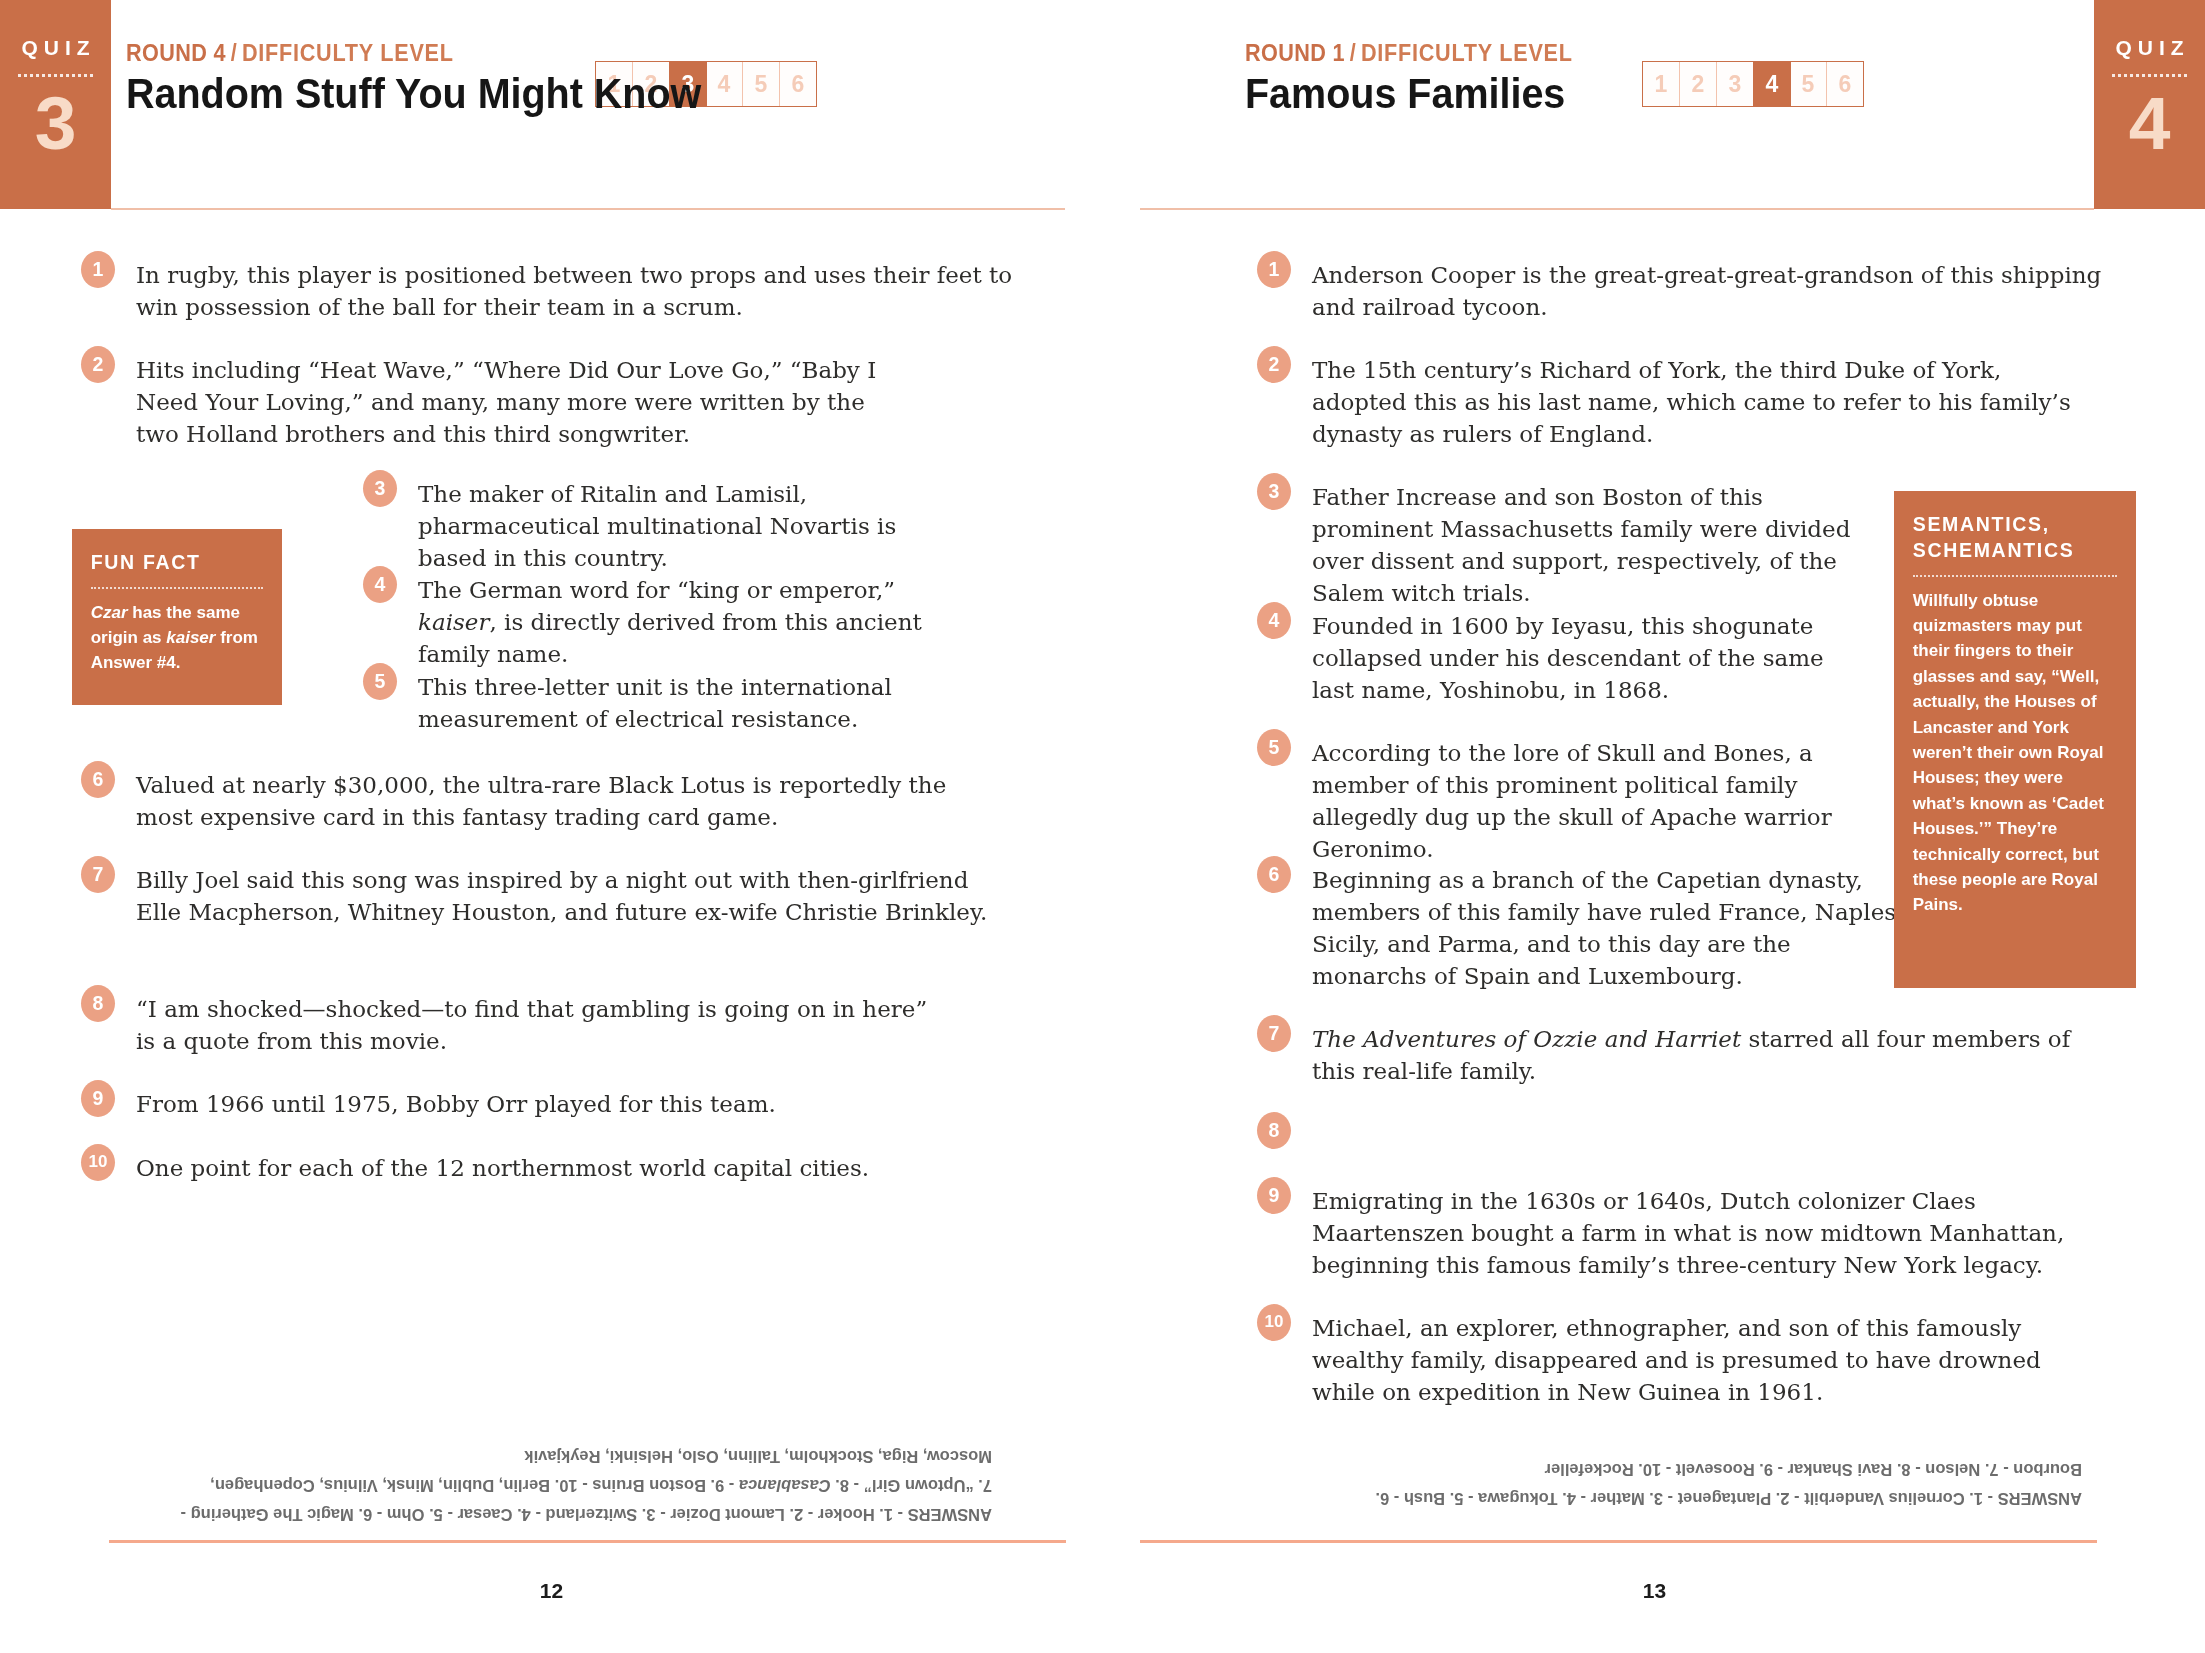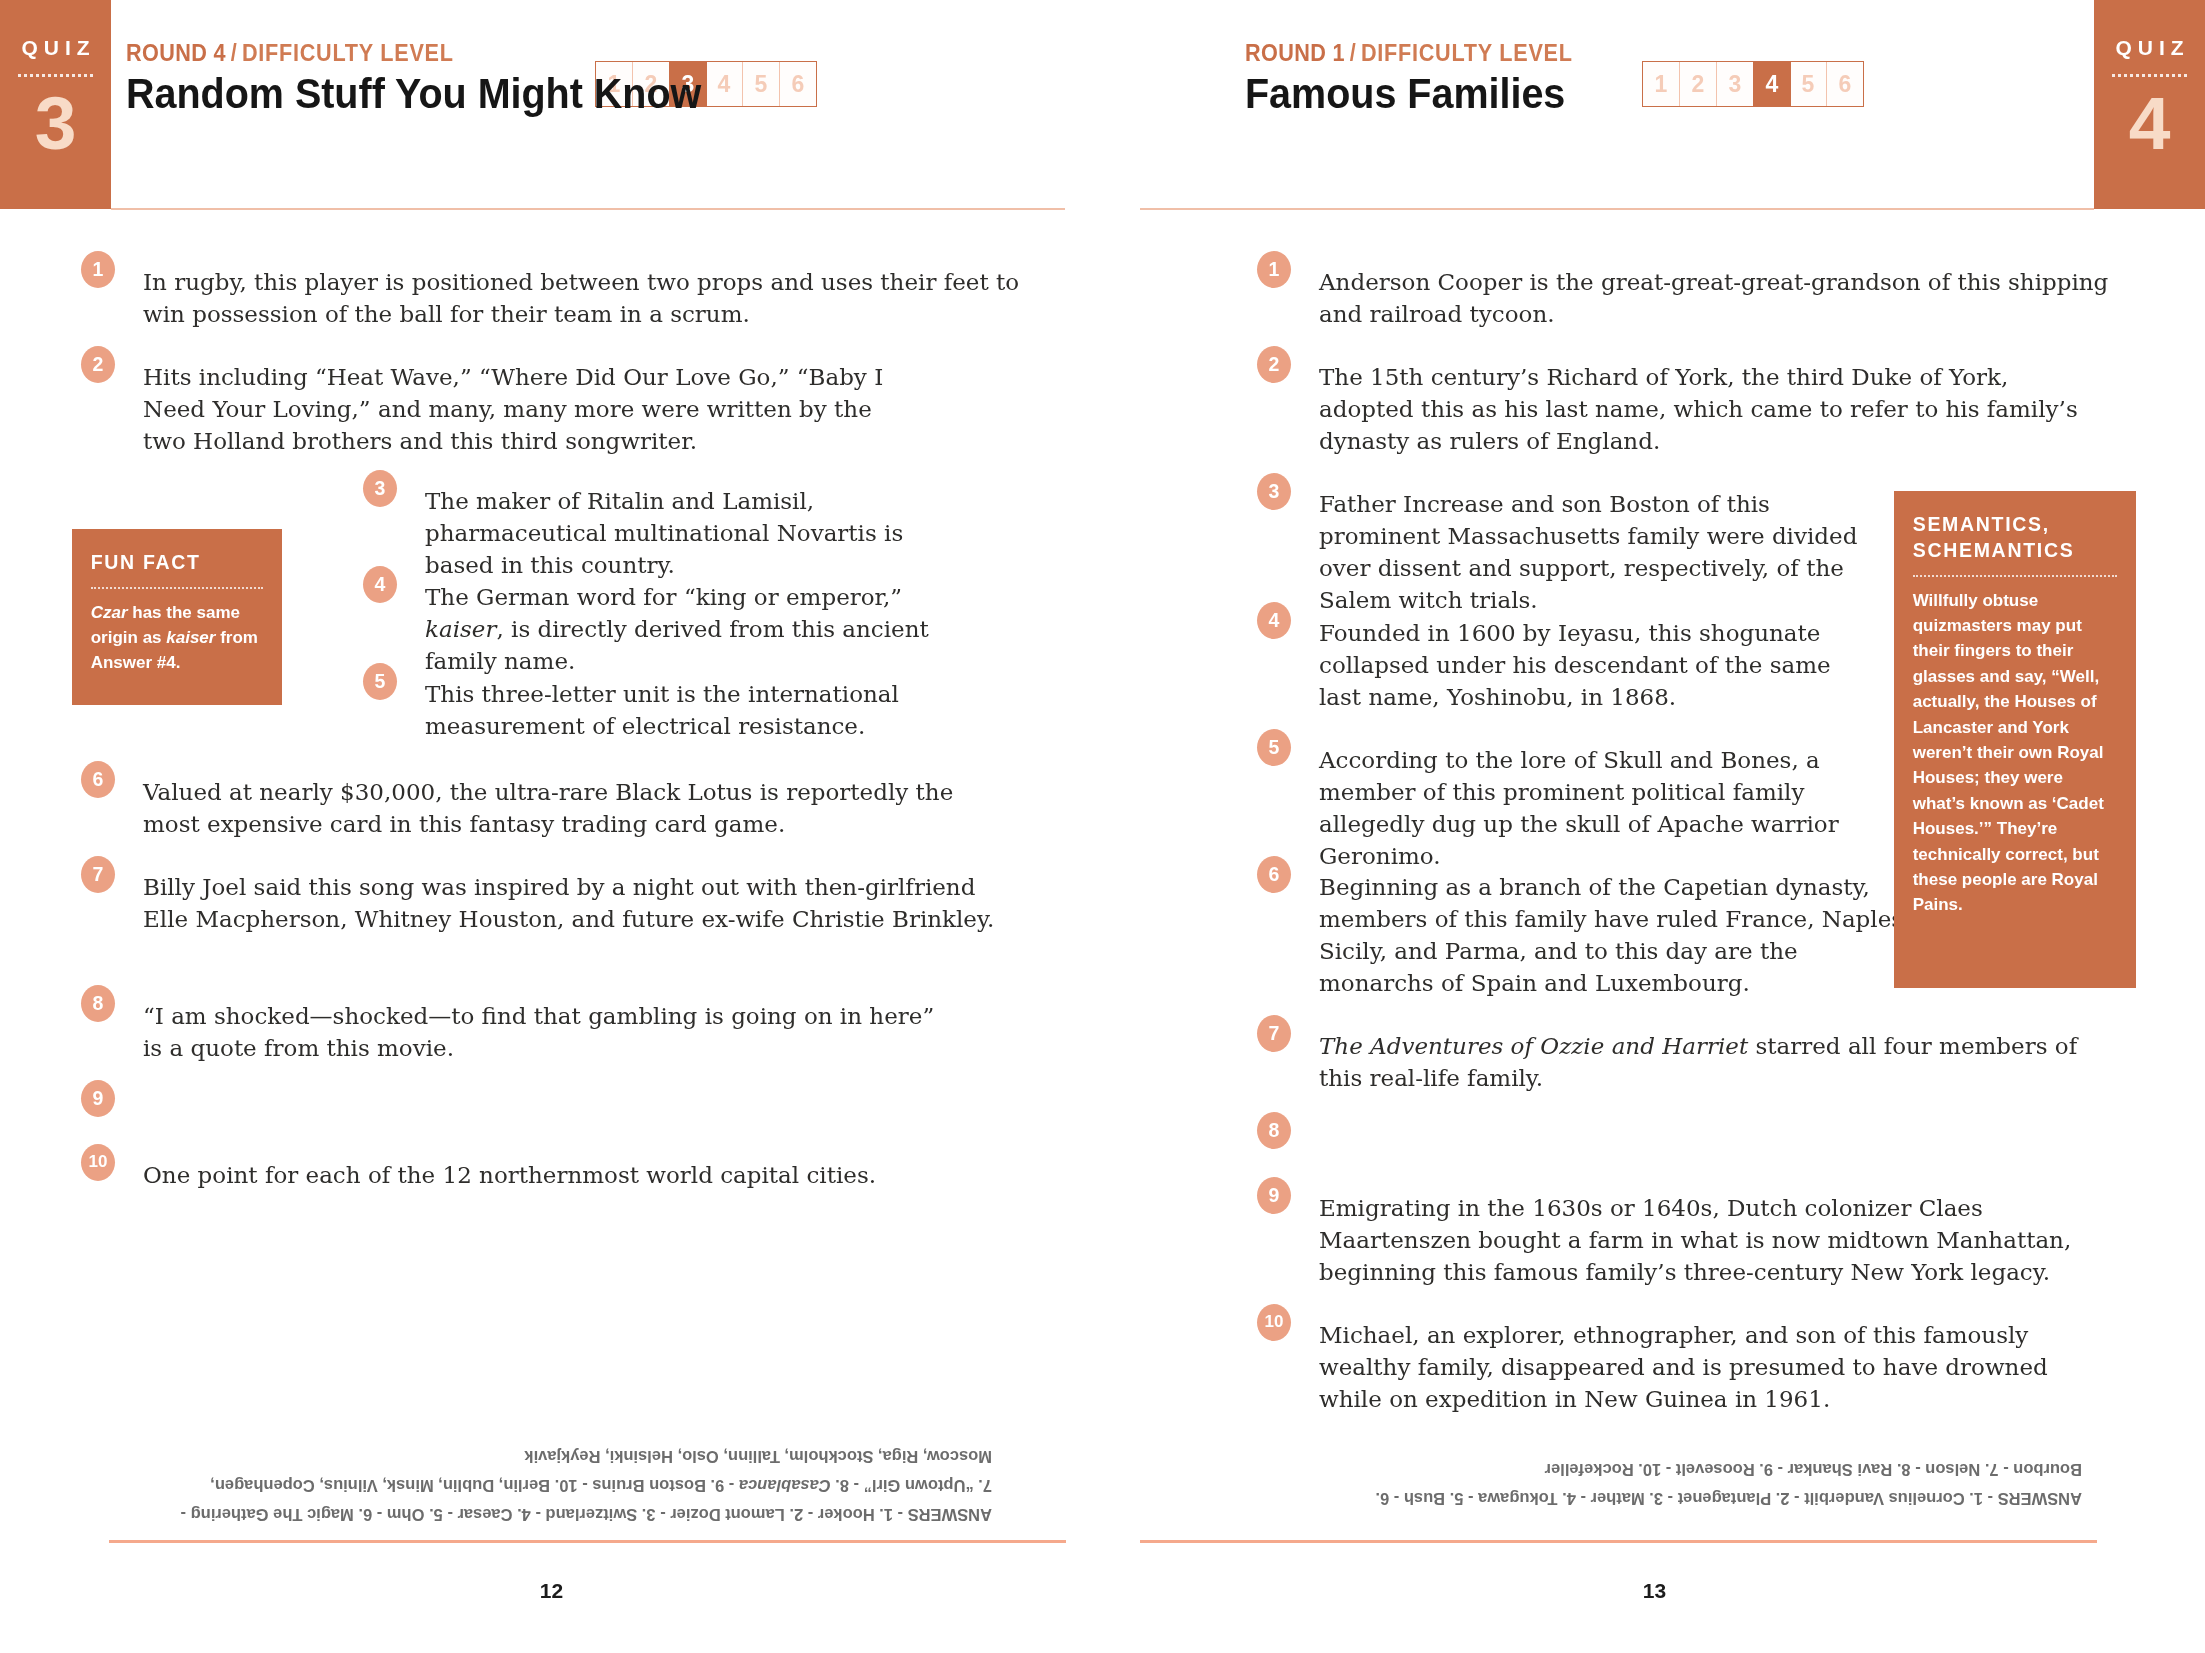--- a/index.html
+++ b/index.html
@@ -26,21 +26,21 @@
   .diff-cell.active{background:#c96f48;color:#ffffff;margin:-0.8px;padding:0.8px;border-right:none;}
   .page-title{position:absolute;top:70px;font-weight:800;font-size:42px;letter-spacing:0;
     color:#161616;transform:scaleX(.94);transform-origin:0 50%;white-space:nowrap;}
   .rule{position:absolute;height:1.7px;background:#f0bfa8;}
   .rule.bottom{height:2.5px;background:#f5a98c;}
   
   .q{position:absolute;display:flex;gap:12px;align-items:flex-start;}
   .qnum{flex:0 0 auto;width:34px;height:37px;margin-top:0.8px;background:#eba184;border-radius:50%;
     display:flex;align-items:center;justify-content:center;color:#fff;font-weight:800;font-size:19.5px;}
   .qnum.wide{font-size:17px;}
-  .qtext{margin:16px;font-family:"DejaVu Serif",serif;font-size:23px;line-height:32px;color:#2e2d2b;}
+  .qtext{margin:9px;font-family:"DejaVu Serif",serif;font-size:23px;line-height:32px;color:#2e2d2b;}
   .qtext em{font-style:italic;}
   
   .side-box{position:absolute;background:#c96f48;color:#fff;box-sizing:border-box;padding:20.4px 18.7px;margin-top:44px;}
   .side-box .box-title{font-weight:800;font-size:19.5px;letter-spacing:1.7px;line-height:26px;}
   .side-box .box-dots{border-top:2.5px dotted rgba(255,255,255,.75);height:0;margin:12px 0 10.2px;}
   .side-box .box-body{font-weight:700;font-size:17px;line-height:25.4px;}
   .side-box .box-body em{font-style:italic;}
   
   .answers{position:absolute;transform:rotate(180deg);color:#6c6c6c;font-weight:700;
     font-size:16.5px;line-height:29px;text-align:left;}
@@ -105,20 +105,21 @@
     <div class="q" style="left:81px;top:855px;">
       <span class="qnum">7</span>
       <p class="qtext" style="width:857px;">Billy Joel said this song was inspired by a night out with then-girlfriend Elle Macpherson, Whitney Houston, and future ex-wife Christie Brinkley.</p>
     </div>
     <div class="q" style="left:81px;top:984px;">
       <span class="qnum">8</span>
       <p class="qtext" style="width:797px;">“I am shocked—shocked—to find that gambling is going on in here” is a quote from this movie.</p>
     </div>
     <div class="q" style="left:81px;top:1079px;">
       <span class="qnum">9</span>
+      <p class="qtext" style="width:848px;">From 1966 until 1975, Bobby Orr played for this team.</p>
     </div>
     <div class="q" style="left:81px;top:1143px;">
       <span class="qnum wide">10</span>
       <p class="qtext" style="width:848px;">One point for each of the 12 northernmost world capital cities.</p>
     </div>
 
     <div class="side-box" style="left:72px;top:485px;width:210px;height:176px;">
       <div class="box-title">FUN FACT</div>
       <div class="box-dots"></div>
       <div class="box-body"><em>Czar</em> has the same origin as <em>kaiser</em> from Answer #4.</div>

